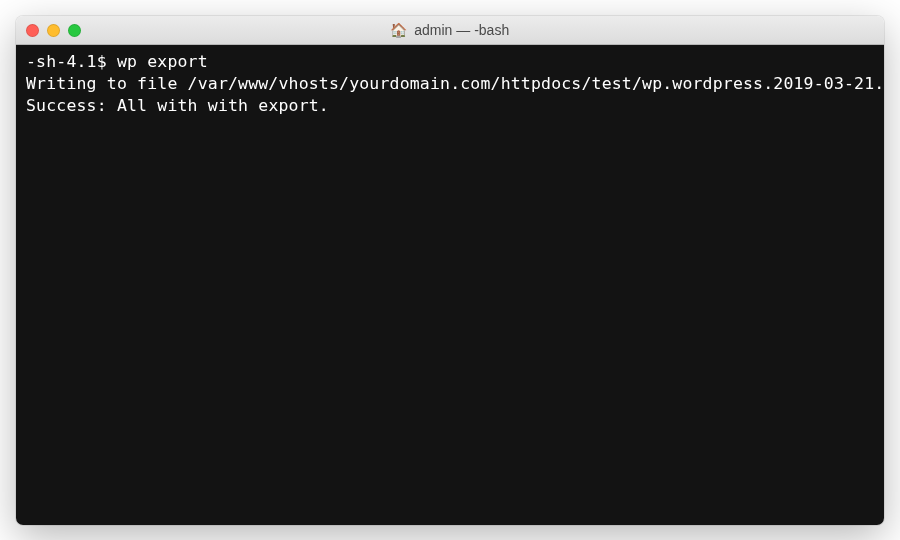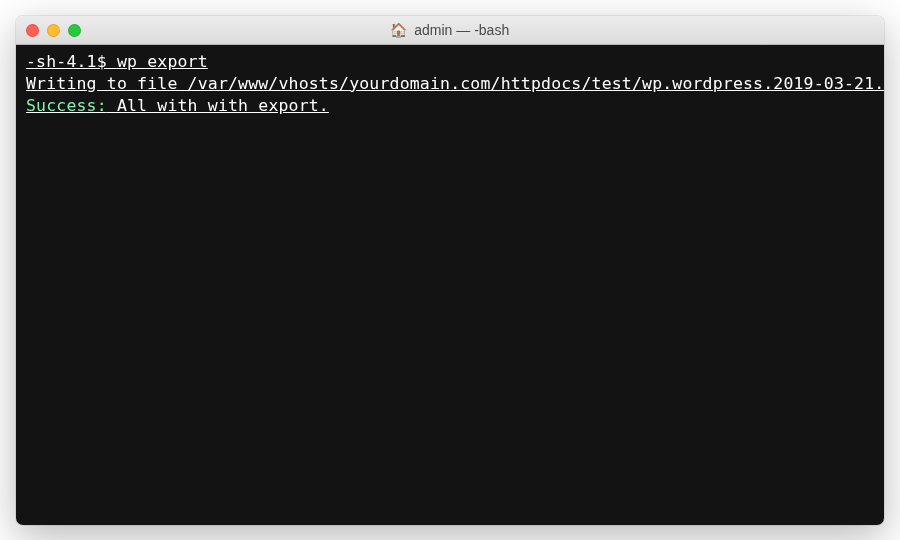--- a/index.html
+++ b/index.html
@@ -71,24 +71,23 @@
       font-family: "Andale Mono", "Menlo", "Consolas", monospace;
       font-size: 16.5px;
       line-height: 1.32;
       color: #ffffff;
       letter-spacing: 0.01em;
       white-space: pre;
       overflow: hidden;
     }
     .term-line {
       display: block;
-      text-decoration: underline;
     }
     .success-label {
-      color: #86efac;
+      color: #ffffff;
     }
   </style>
 </head>
 <body>
 
 <div class="window">
   <div class="titlebar">
     <div class="traffic-lights">
       <div class="traffic-light tl-close"></div>
       <div class="traffic-light tl-min"></div>

